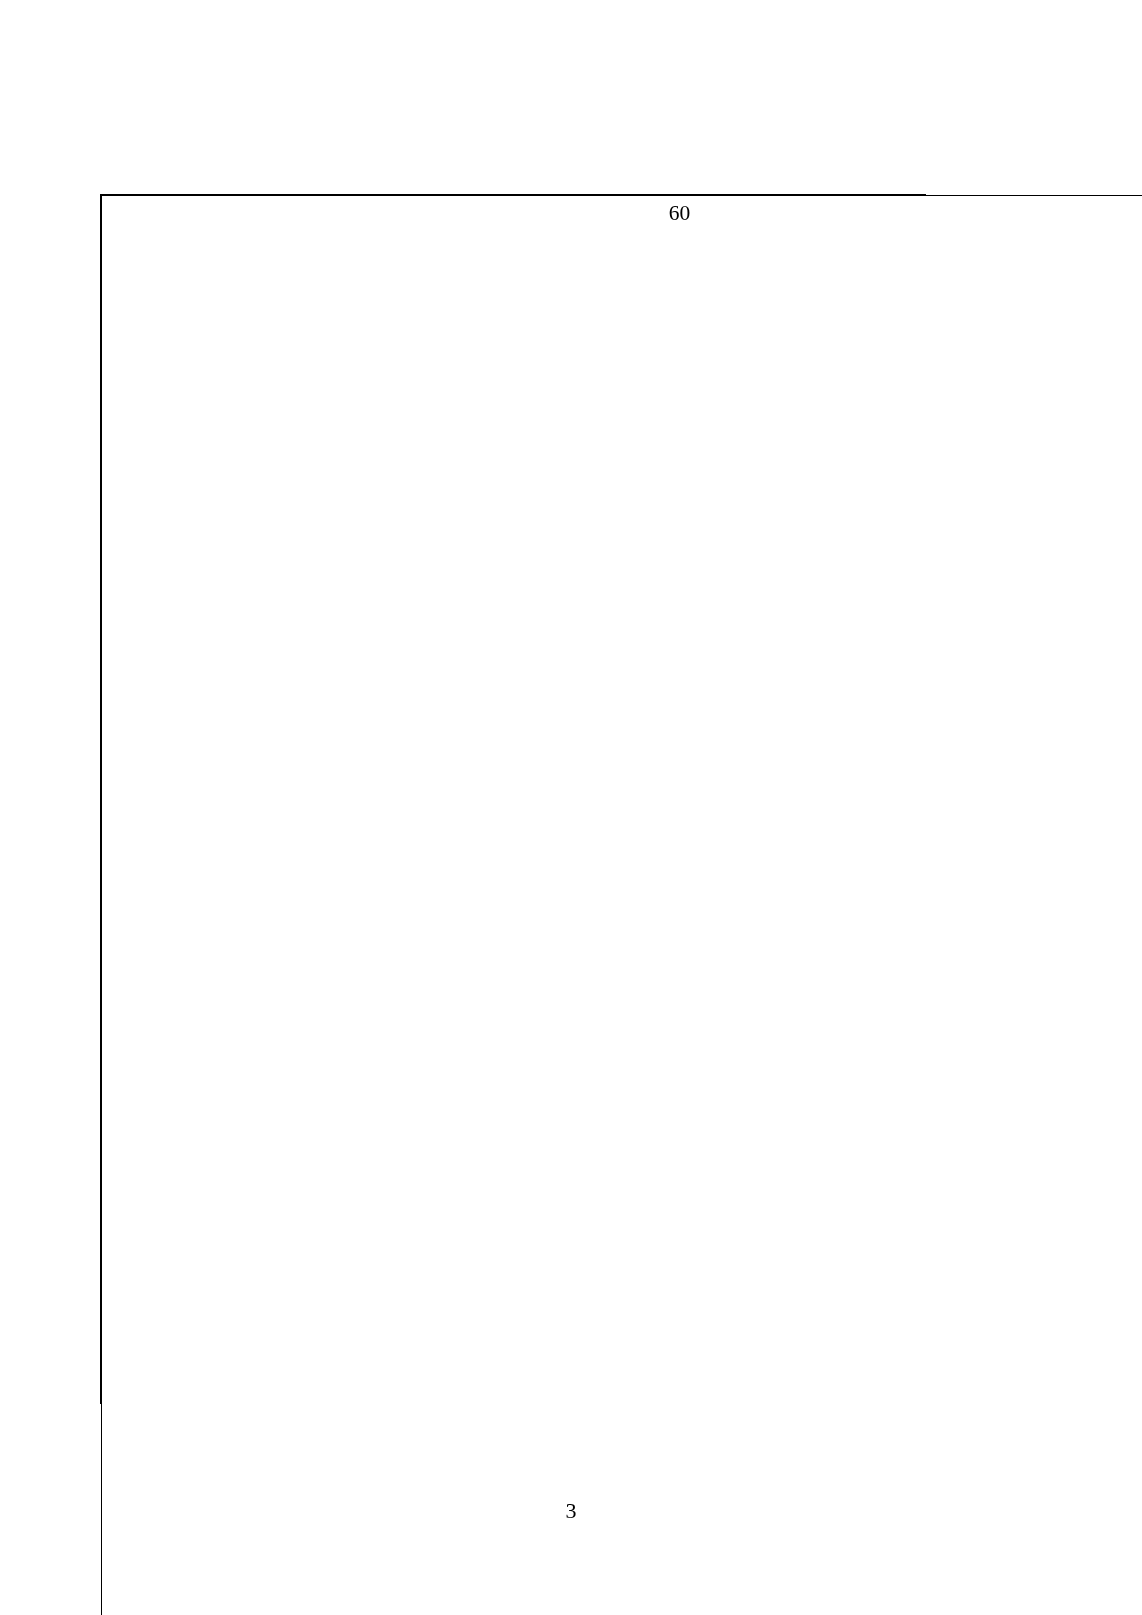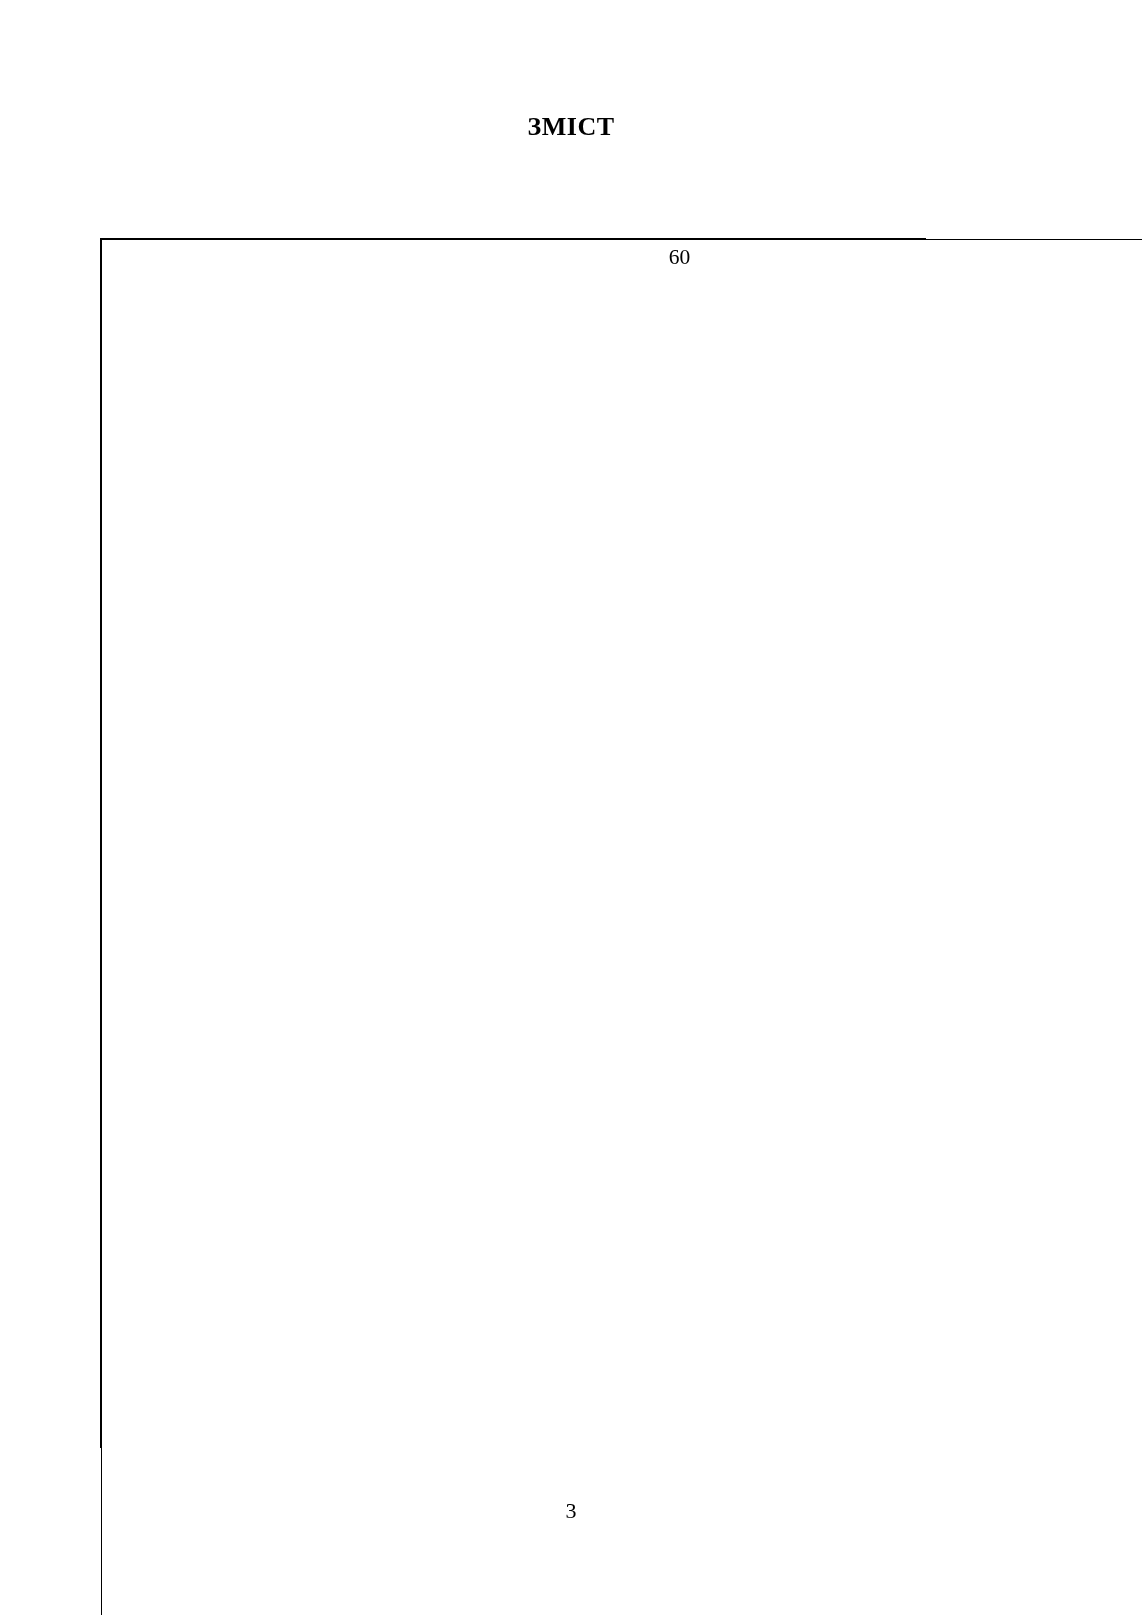--- a/index.html
+++ b/index.html
@@ -36,21 +36,20 @@
   }
   table.toc {
     position: absolute;
     left: 100px;
     top: 194px;
     width: 920px;
     border-collapse: collapse;
     table-layout: fixed;
     font-size: 21.5px;
     line-height: 1.33;
-    margin-top: 44px;
   }
   table.toc td {
     border: 1.6px solid #000000;
     padding: 3px 7px 4px 7px;
     vertical-align: top;
   }
   col.c-num   { width: 148px; }
   col.c-title { width: 677px; }
   col.c-page  { width: 95px; }
 
@@ -82,21 +81,20 @@
     width: 1142px;
     text-align: center;
     font-size: 22px;
   }
 </style>
 </head>
 <body>
 
 <div class="page">
 
-  <div class="doc-title">ЗМІСТ</div>
 
   <table class="toc">
     <colgroup>
       <col class="c-num">
       <col class="c-title">
       <col class="c-page">
     </colgroup>
     <tbody id="toc-body">
         <tr>
           <td class="num"></td>

